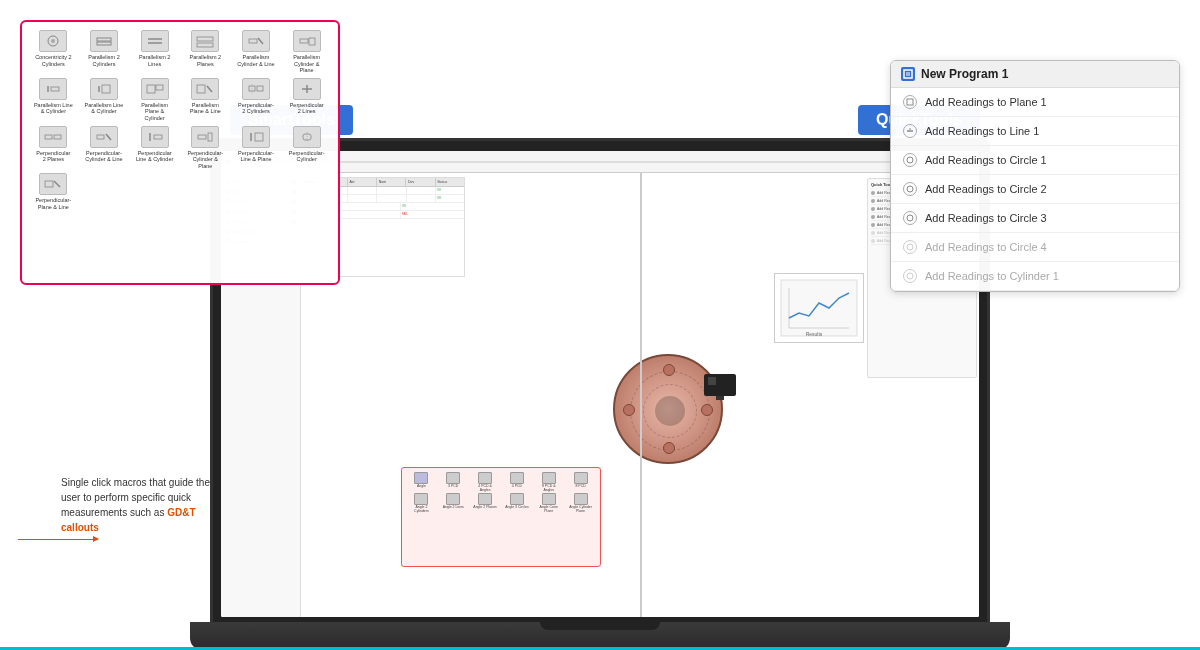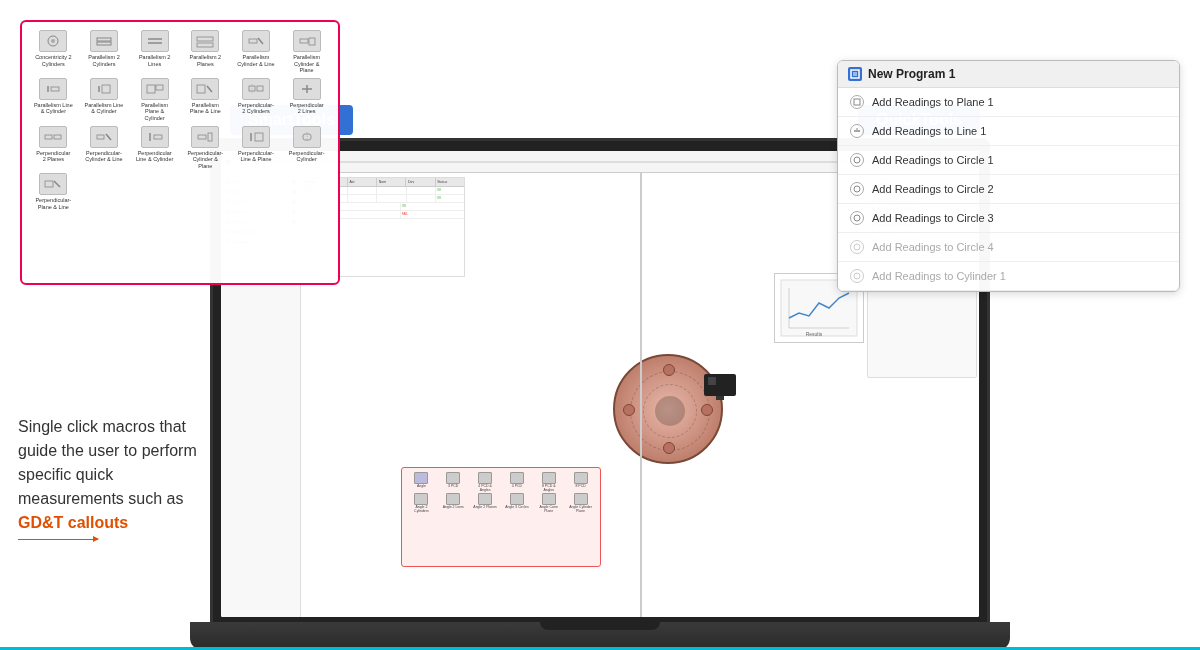--- a/index.html
+++ b/index.html
@@ -246,21 +246,21 @@
       color: #333;
       text-align: center;
       line-height: 1.2;
     }
 
     
     .callout-right {
       position: absolute;
       top: 60px;
       right: 20px;
-      width: 343px;
+      width: 290px;
       background: rgba(255,255,255,0.97);
       border: 1.5px solid #bbb;
       border-radius: 6px;
       z-index: 30;
       box-shadow: 0 2px 8px rgba(0,0,0,0.15);
       overflow: hidden;
     }
     .cr-title-bar {
       background: #f0f0f0;
       border-bottom: 1px solid #ddd;
@@ -311,23 +311,24 @@
 
     
     .annotation-left {
       position: absolute;
       bottom: 110px;
       left: 18px;
       width: 200px;
       z-index: 25;
     }
     .annotation-left p {
-      font-size: 16px;
+      font-size: 10px;
       color: #333;
       line-height: 1.5;
+      margin-left: 43px;
     }
     .annotation-left .highlight {
       color: #e05000;
       font-weight: bold;
     }
     .annotation-arrow {
       display: flex;
       align-items: center;
       margin-top: 4px;
     }

